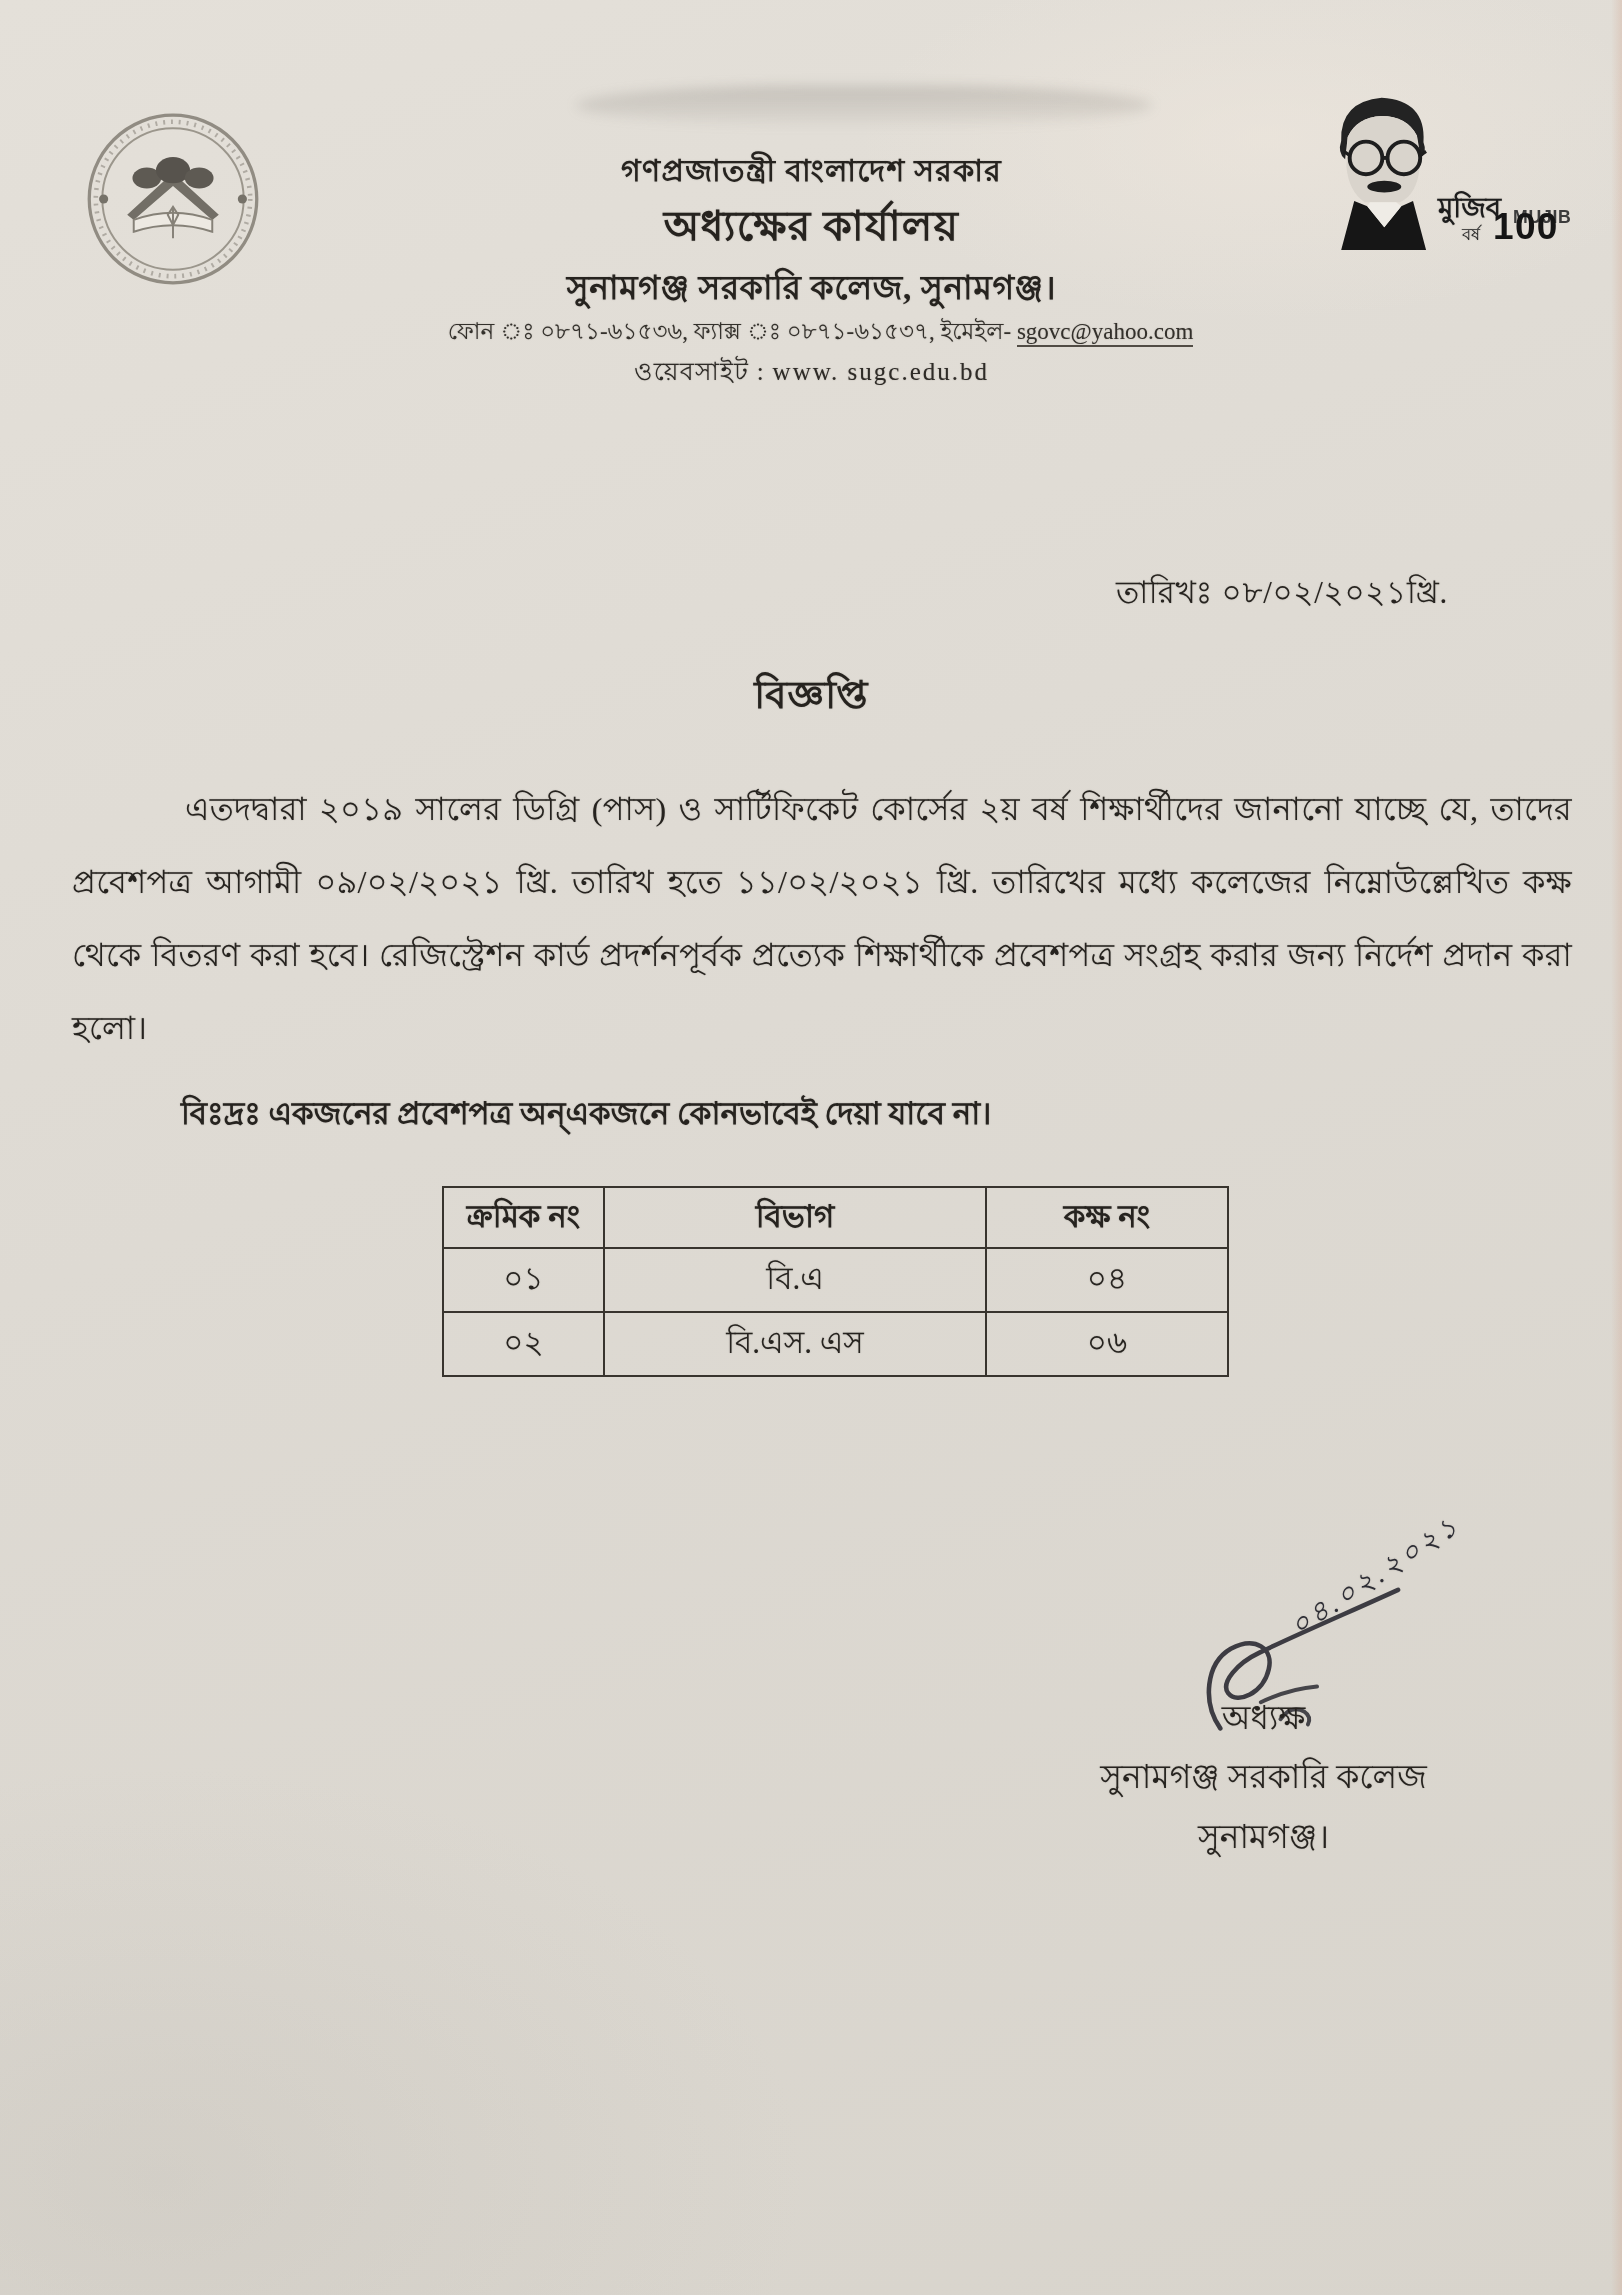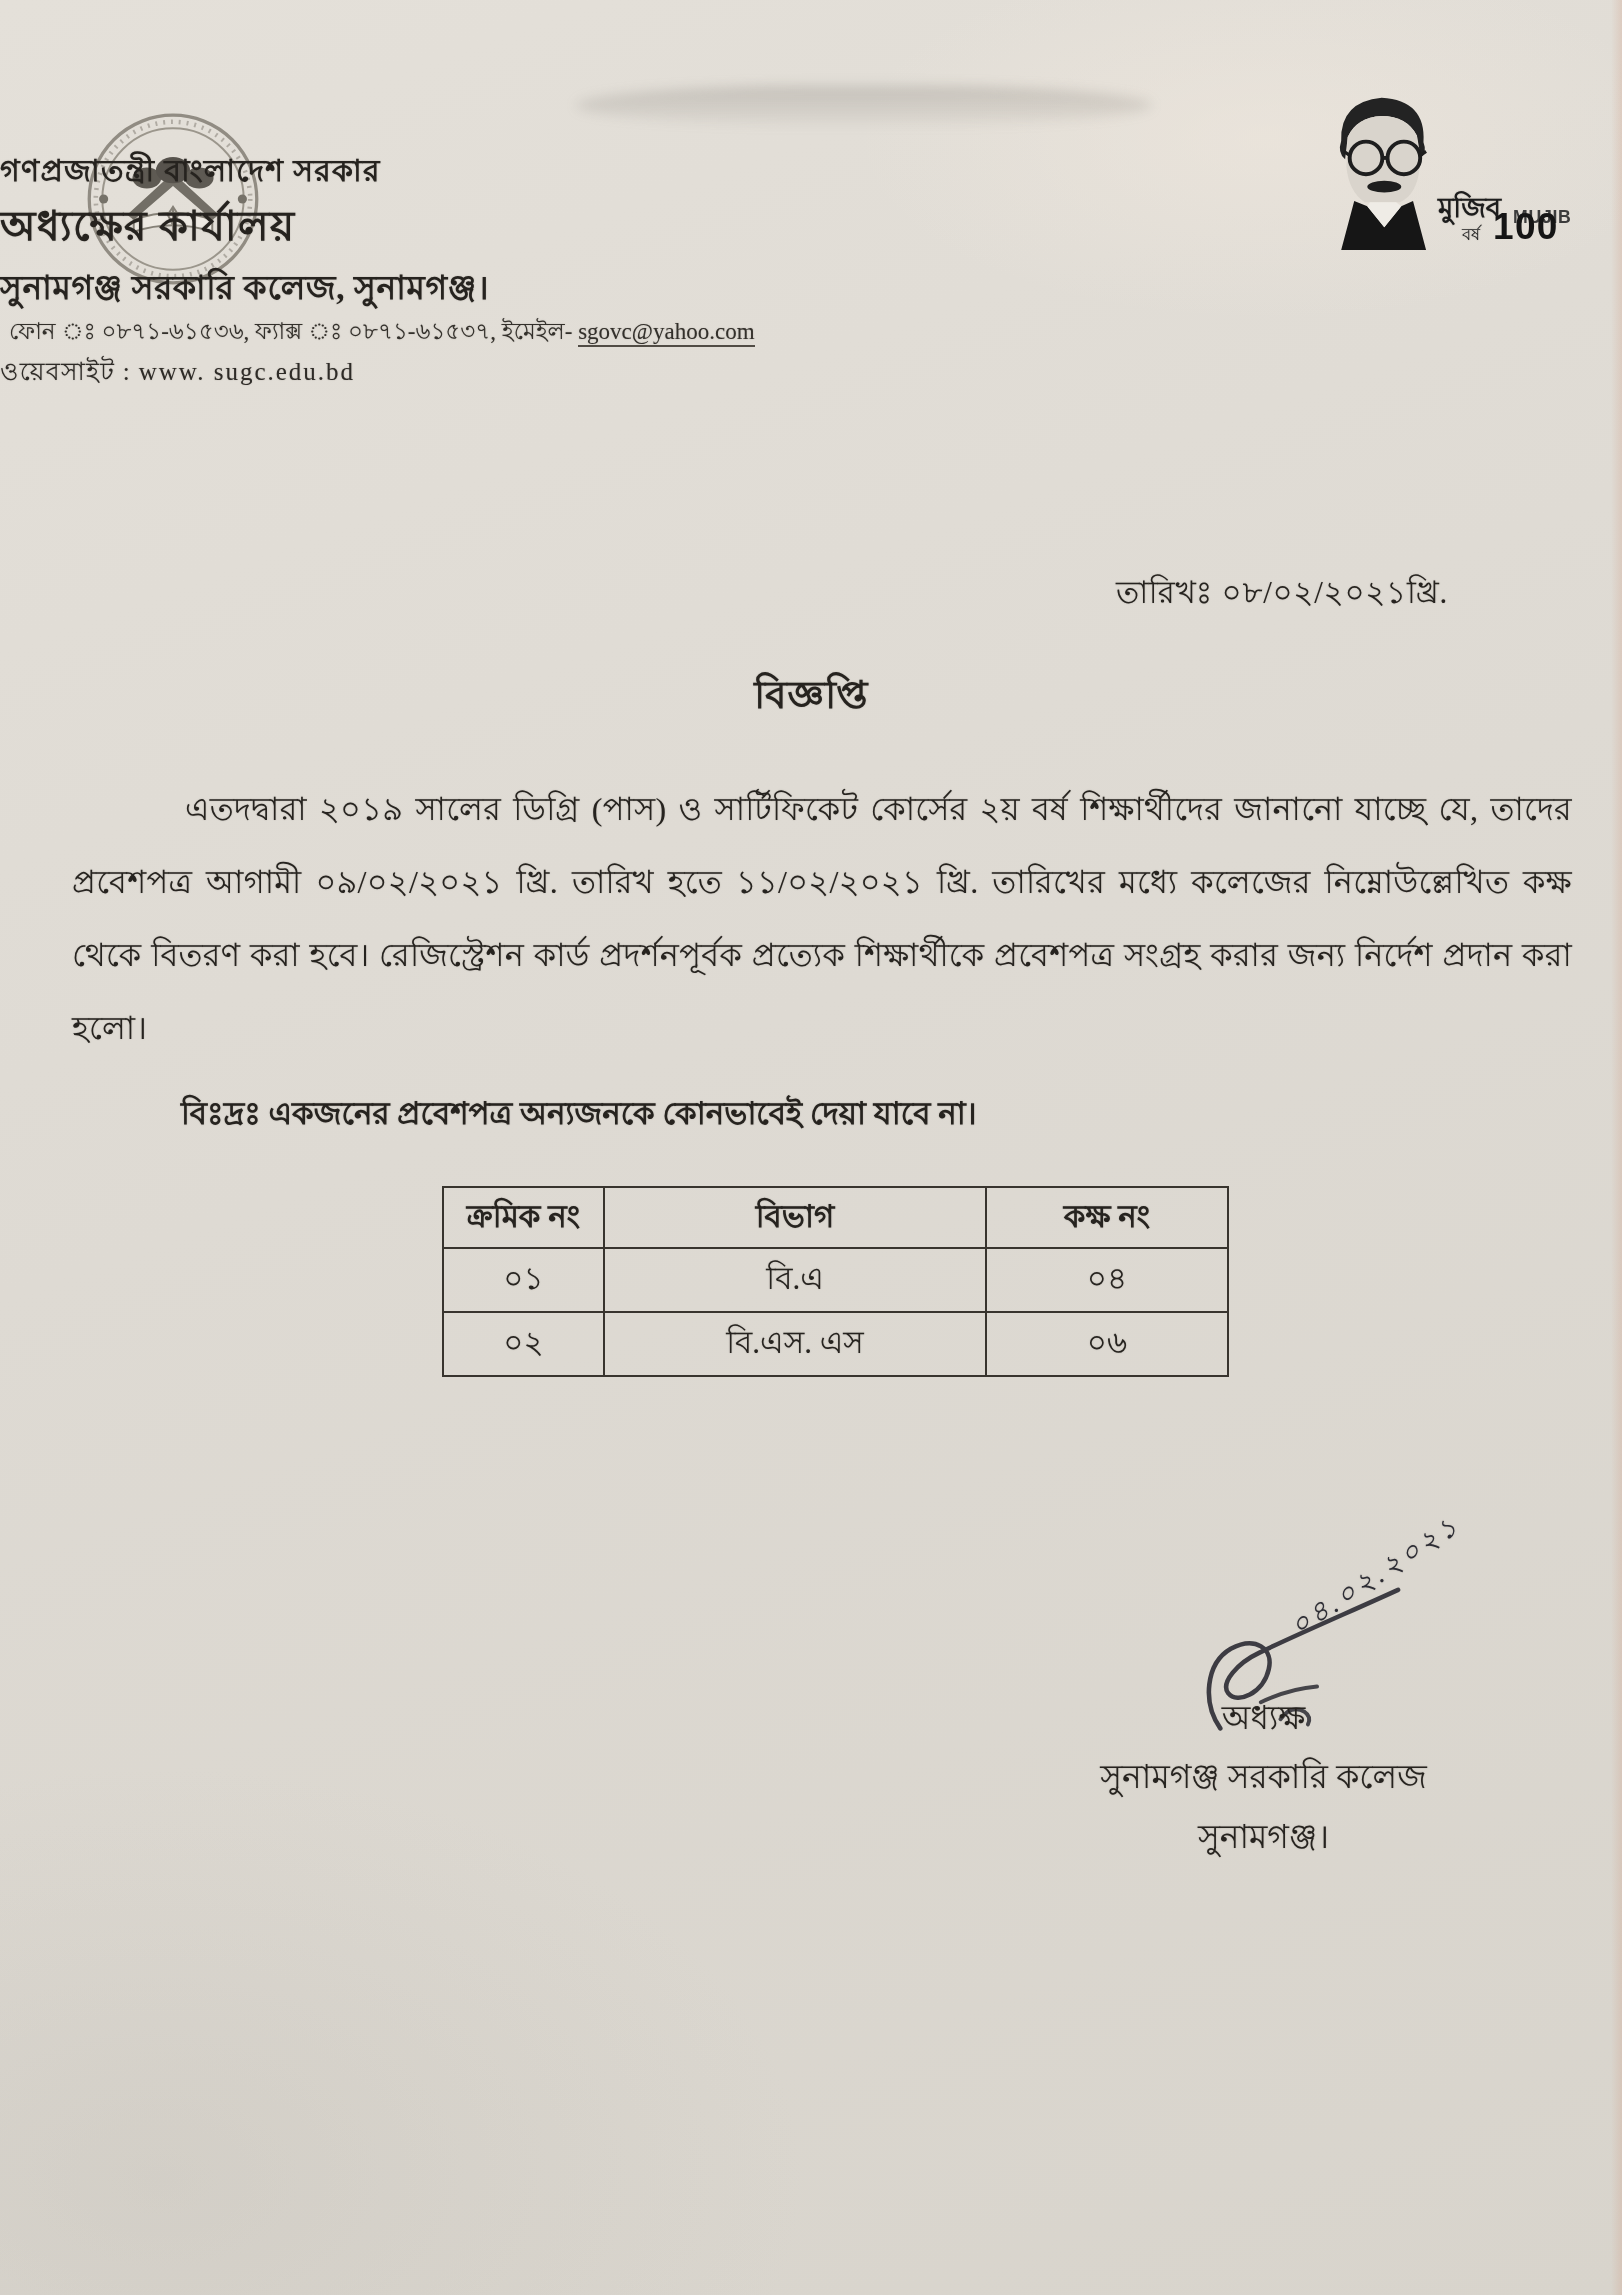--- a/index.html
+++ b/index.html
@@ -18,21 +18,21 @@
   .page::after{ 
     content:"";position:absolute;top:0;right:0;width:11.8px;height:100%;
     background:linear-gradient(to left, rgba(205,150,125,.28), transparent);
   }
   .smudge{
     position:absolute;left:576px;top:86px;width:576px;height:39px;
     background:linear-gradient(to bottom, rgba(120,115,108,.28), rgba(120,115,108,.05));
     filter:blur(5.9px);border-radius:50%/60%;
   }
   .bn{ text-shadow:0 0 1.3px rgba(60,55,48,.35); }
-  .hline{position:absolute;left:0;width:100%;white-space:nowrap;}
+  .hline{position:absolute;left:0;width:100%;text-align:center;white-space:nowrap;}
   .h-gov{top:147px;font-size:30px;font-weight:600;letter-spacing:1.3px;}
   .h-office{top:194px;font-size:41px;font-weight:bold;letter-spacing:1.3px;}
   .h-college{top:262px;font-size:33px;font-weight:600;letter-spacing:0.7px;}
   .h-contact{top:313px;font-size:23px;color:#33302b;margin-left:9px;}
   .h-web{top:352px;font-size:25px;color:#2e2b27;letter-spacing:1.3px;}
   .email{border-bottom:2px solid #514c45;padding-bottom:1.3px;}
   .web-url{letter-spacing:2px;}
 
   .seal{position:absolute;left:84px;top:110px;width:178px;height:178px;opacity:.8;}
 
@@ -126,21 +126,21 @@
     <span class="mj-yr bn">বর্ষ</span>
     <span class="mj-100">100</span>
   </div>
 
   <div class="date-line bn">তারিখঃ ০৮/০২/২০২১খ্রি.</div>
 
   <div class="title bn">বিজ্ঞপ্তি</div>
 
   <div class="para bn">এতদদ্বারা ২০১৯ সালের ডিগ্রি (পাস) ও সার্টিফিকেট কোর্সের  ২য় বর্ষ শিক্ষার্থীদের জানানো যাচ্ছে যে, তাদের প্রবেশপত্র আগামী ০৯/০২/২০২১ খ্রি. তারিখ হতে ১১/০২/২০২১ খ্রি. তারিখের মধ্যে কলেজের নিম্নোউল্লেখিত কক্ষ থেকে বিতরণ করা হবে। রেজিস্ট্রেশন কার্ড প্রদর্শনপূর্বক প্রত্যেক শিক্ষার্থীকে প্রবেশপত্র সংগ্রহ করার জন্য নির্দেশ প্রদান করা হলো।</div>
 
-  <div class="note bn">বিঃদ্রঃ একজনের প্রবেশপত্র অন্যজনকে কোনভাবেই দেয়া যাবে না।</div>
+  <div class="note bn">বিঃদ্রঃ একজনের প্রবেশপত্র অন্একজনে কোনভাবেই দেয়া যাবে না।</div>
 
   <table class="alloc">
     <colgroup>
         <col style="width:161px">
         <col style="width:382px">
         <col style="width:242px">
       </colgroup>
     <tbody>
         <tr>
       <th class="bn">ক্রমিক নং</th>

